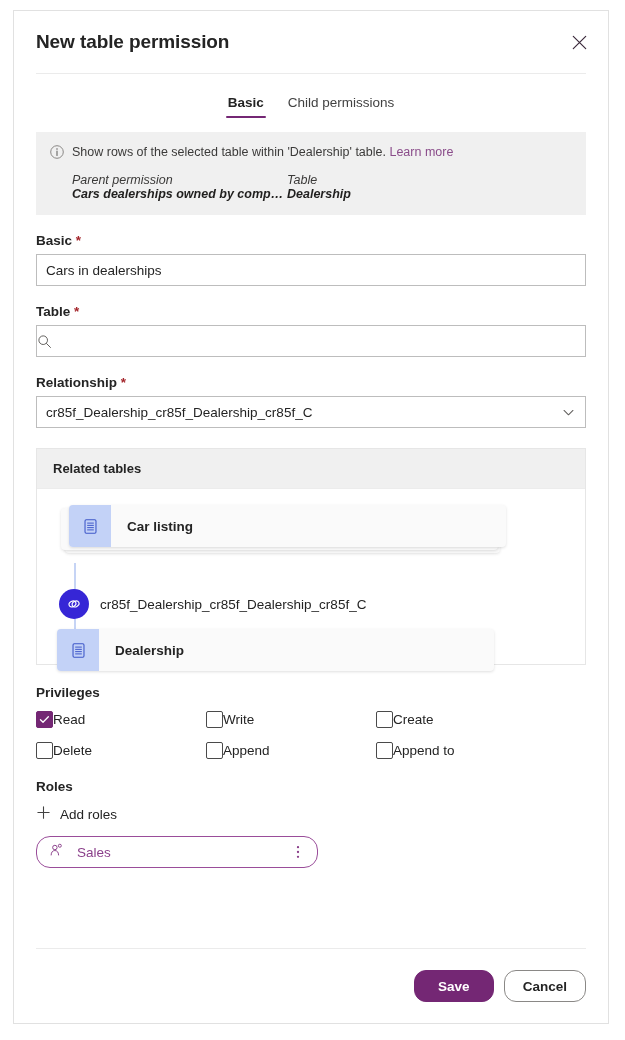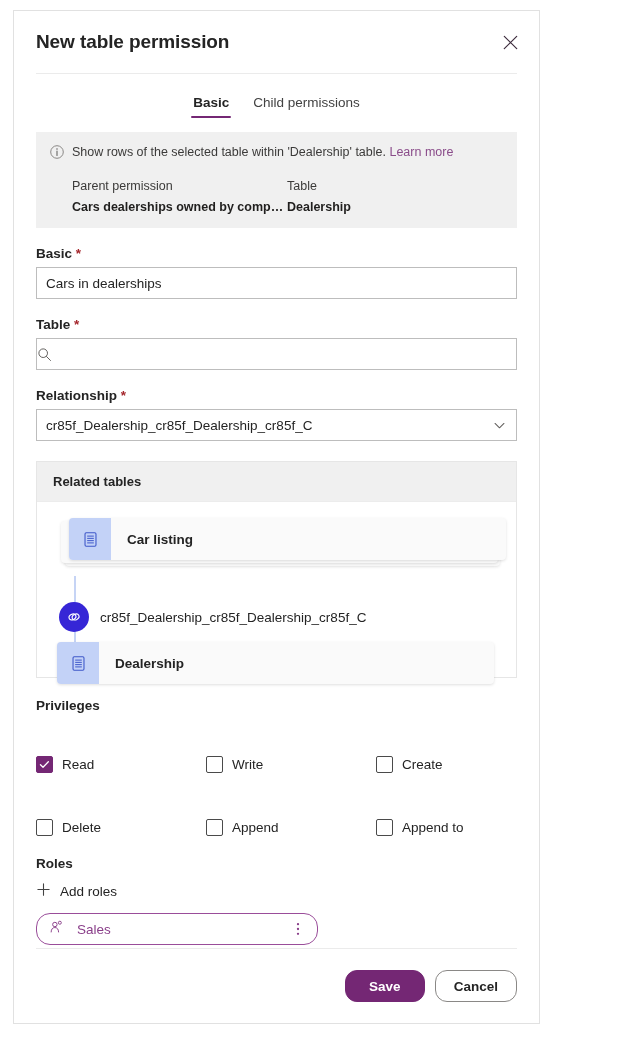--- a/index.html
+++ b/index.html
@@ -13,21 +13,21 @@
   body {
     font-family: "Liberation Sans", sans-serif;
     color: #242424;
     -webkit-font-smoothing: antialiased;
   }
 
   .dialog {
     position: absolute;
     left: 13px;
     top: 10px;
-    width: 527px;
+    width: 596px;
     height: 1014px;
     background: #ffffff;
     border: 1px solid #e1e1e1;
     box-sizing: border-box;
     display: flex;
     flex-direction: column;
   }
 
   
   .dlg-header {
@@ -125,25 +125,25 @@
     font-size: 12.5px;
     color: #3b3a39;
     line-height: 16px;
   }
   .info-link {
     color: #8a4c8a;
     text-decoration: none;
     cursor: pointer;
   }
   .info-grid {
-    margin-top: 16px;
+    margin-top: 10px;
     padding-left: 22px;
     display: grid;
     grid-template-columns: 215px auto;
-    row-gap: 7px;
+    font-style: italic;
   }
   .info-hdr {
     font-size: 12.5px;
     color: #3b3a39;
   }
   .info-val {
     font-size: 12.5px;
     color: #201f1e;
     font-weight: 700;
     white-space: nowrap;
@@ -297,23 +297,21 @@
     margin-bottom: 11px;
   }
   .priv-grid {
     display: grid;
     grid-template-columns: 170px 170px auto;
     row-gap: 14px;
   }
   .priv-item {
     display: flex;
     align-items: center;
-    gap: 9px;
-    cursor: pointer;
-    margin-top: 32px;
+    cursor: pointer;
   }
   .cbox {
     width: 17px;
     height: 17px;
     flex: 0 0 17px;
     box-sizing: border-box;
     border: 1px solid #4a4a4a;
     background: #ffffff;
     border-radius: 2px;
     display: flex;

